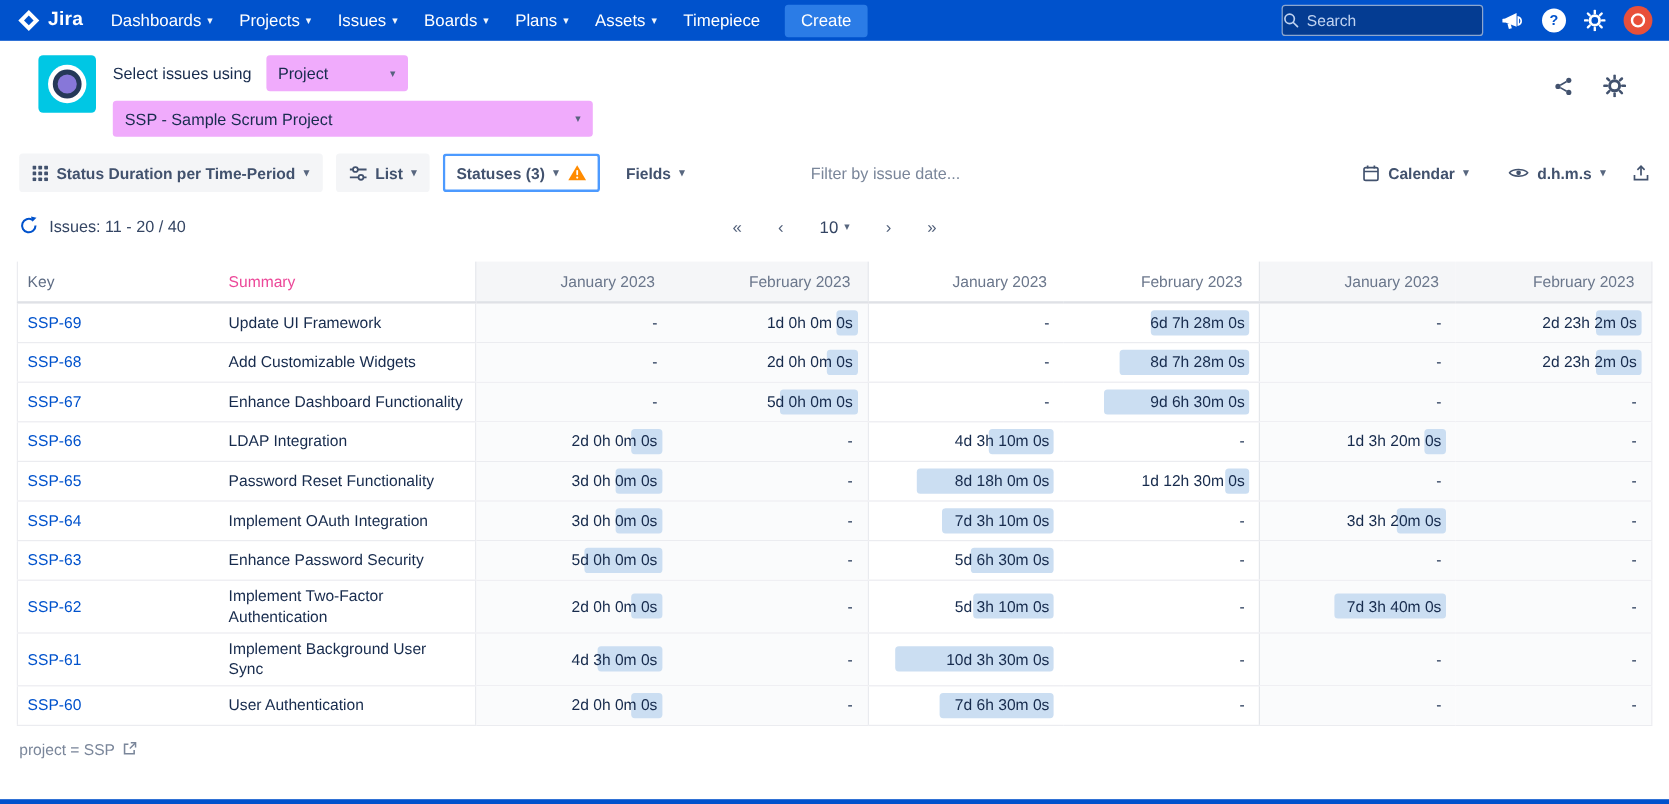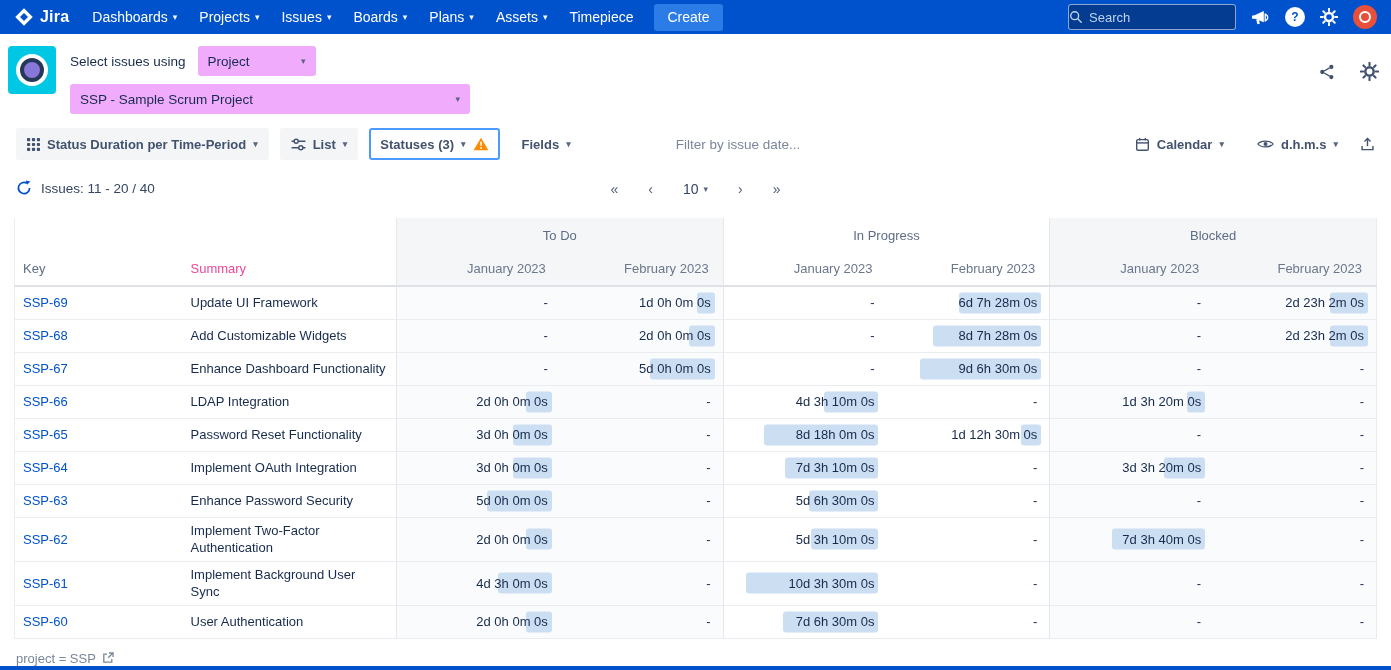--- a/index.html
+++ b/index.html
@@ -18,21 +18,21 @@
   .nav-right{margin-left:auto;display:flex;align-items:center;gap:15px}
   .search-box{display:flex;align-items:center;gap:6px;background:rgba(9,30,66,.42);border:1px solid rgba(255,255,255,.55);border-radius:3px;height:26px;width:168px;padding:0 0}
   .search-box input{background:transparent;border:none;outline:none;color:#fff;width:100%;font:inherit;font-size:13px}
   .search-box input::placeholder{color:#BFD2F0}
   .nav-icon{display:flex;align-items:center;cursor:pointer}
   .help-circle{width:20px;height:20px;border-radius:50%;background:#fff;color:var(--nav_blue,#0052CC);font-weight:bold;font-size:12px;display:flex;align-items:center;justify-content:center}
   .avatar{width:24px;height:24px;border-radius:50%;background:#E8503A;position:relative;cursor:pointer}
   .avatar::after{content:"";position:absolute;left:6px;top:6px;width:8px;height:8px;border:2px solid #fff;border-radius:50%}
 
   
-  .report-header{display:flex;align-items:flex-start;gap:14px;padding:12px 8px 4px}
+  .report-header{display:flex;align-items:flex-start;gap:14px;padding:12px 32px 4px}
   .app-icon{width:48px;height:48px;border-radius:4px;background:var(--app_icon_teal,#00C7E4);display:flex;align-items:center;justify-content:center;flex:none}
   .ball{width:32px;height:32px;background:#fff;border-radius:50%;display:flex;align-items:center;justify-content:center}
   .ball-in{width:24px;height:24px;border-radius:50%;background:#8777D9;border:4px solid #253858}
   .select-col{display:flex;flex-direction:column;gap:8px}
   .select-row{display:flex;align-items:center;gap:12px}
   .select-label{color:#172B4D;font-size:13.5px}
   .dd{display:flex;align-items:center;justify-content:space-between;background:#f0abfc;border:none;border-radius:3px;height:30px;padding:0 10px;font:inherit;font-size:13.5px;color:#172B4D;cursor:pointer;gap:10px}
   .dd.mode{width:118px}
   .dd.project{width:400px}
   .header-actions{margin-left:auto;display:flex;align-items:center;gap:24px;margin-top:16px;padding-right:4px}
@@ -319,26 +319,20 @@
       <col style="width: 212px;">
       <col>
       <col>
       <col>
       <col>
       <col>
       <col>
     </colgroup>
     <thead>
       <tr>
-        <th class="corner" colspan="2"></th>
-        <th class="group-label tint gstart" colspan="2">To Do</th>
-        <th class="group-label gstart" colspan="2">In Progress</th>
-        <th class="group-label tint gstart" colspan="2">Blocked</th>
-      </tr>
-      <tr>
         <th class="th-key">Key</th>
         <th class="th-summary">Summary</th>
         <th class="th-month tint gstart">January 2023</th>
         <th class="th-month tint">February 2023</th>
         <th class="th-month gstart">January 2023</th>
         <th class="th-month">February 2023</th>
         <th class="th-month tint gstart">January 2023</th>
         <th class="th-month tint">February 2023</th>
       </tr>
     </thead>

